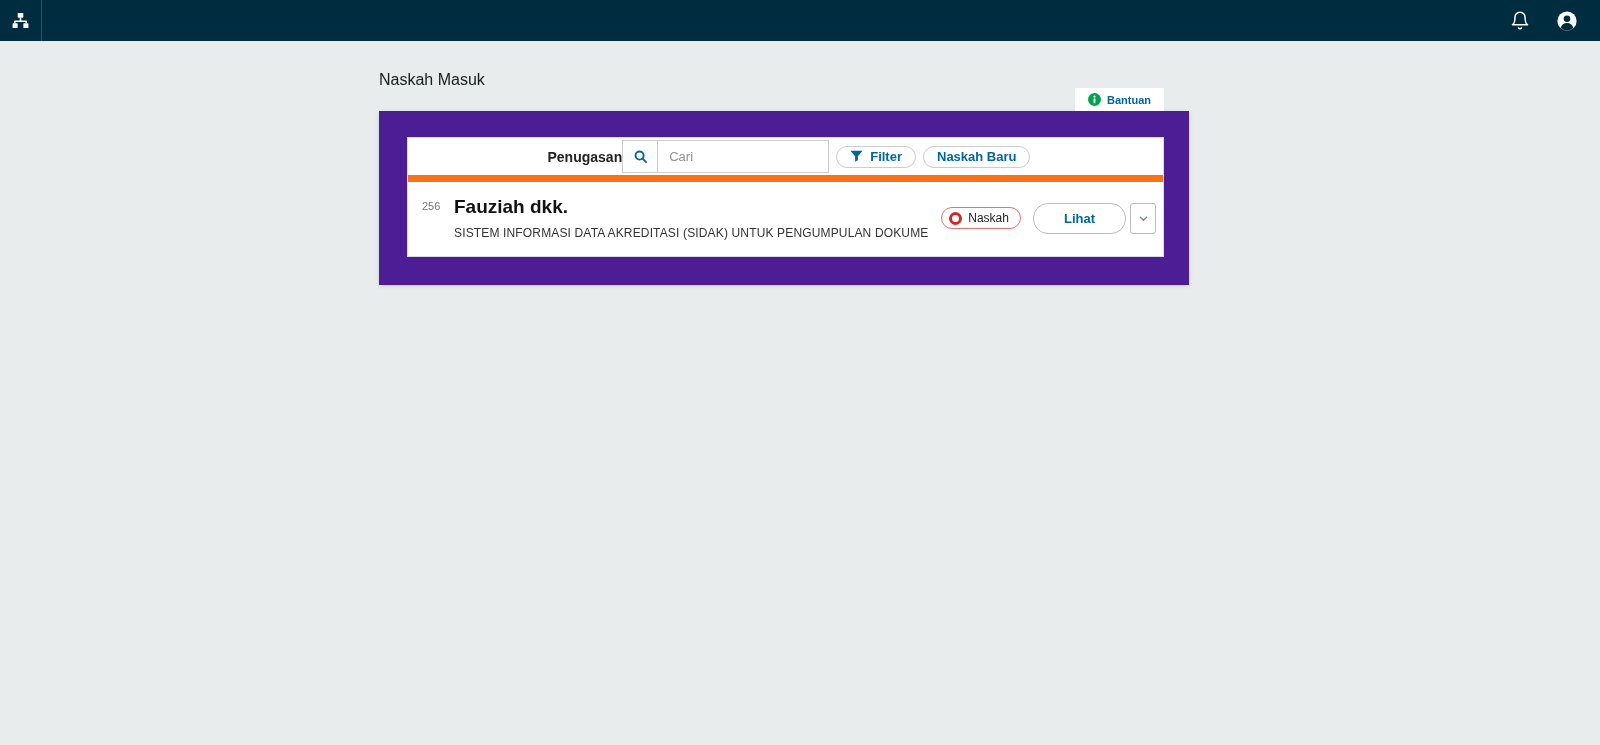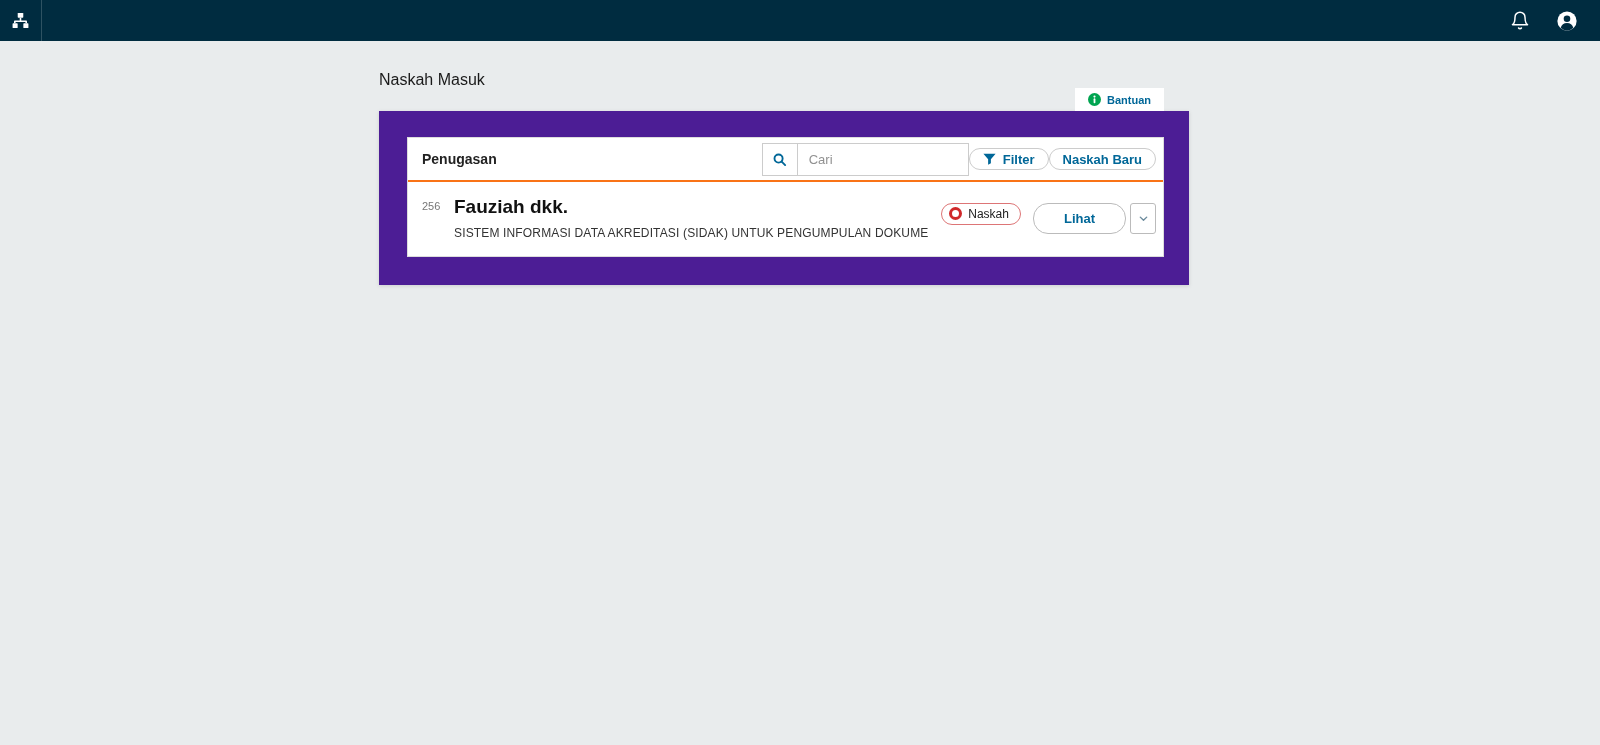--- a/index.html
+++ b/index.html
@@ -58,26 +58,26 @@
   .help-tab {
     position:absolute; top:-23px; right:25px; height:23px;
     background:#fff; padding:0 13px;
     display:flex; align-items:center; gap:6px;
     font-size:11px; font-weight:bold; color:#006798; cursor:pointer;
   }
 
   
   .list-panel { border:1px solid #ddd; background:#fff; }
   .list-header {
-    display:flex; align-items:center; justify-content:space-between;
+    display:flex; align-items:center; justify-content:center;
     height:44px; padding-left:14px; padding-right:7px;
-    border-bottom:2px solid #f97316;
+    border-bottom:7px solid #f97316;
   }
   .list-title { font-size:14px; font-weight:bold; color:#222; }
-  .list-controls { display:flex; align-items:center; }
+  .list-controls { display:flex; align-items:center; gap:7px; }
 
   .search-box { display:flex; align-items:stretch; border:1px solid #ccc; height:33px; background:#fff; }
   .search-icon-cell {
     width:35px; display:flex; align-items:center; justify-content:center;
     border-right:1px solid #ccc; cursor:pointer;
   }
   .search-input {
     width:170px; border:0; outline:none; padding:0 11px;
     font-size:13px; color:#333; font-family:"Liberation Sans", sans-serif;
   }
@@ -96,21 +96,21 @@
   .sub-id {
     width:46px; padding-left:14px; font-size:11px; color:#777;
     align-self:flex-start; padding-top:4px;
   }
   .sub-text { flex:1; min-width:0; padding-right:12px; }
   .sub-authors { font-size:19px; font-weight:bold; color:#111; }
   .sub-title {
     font-size:12px; color:#333; margin-top:8px; letter-spacing:.15px;
     white-space:nowrap; overflow:hidden;
   }
-  .row-actions { display:flex; align-items:flex-start; }
+  .row-actions { display:flex; align-items:center; }
   .stage-badge {
     display:flex; align-items:center; gap:6px;
     border:1px solid #dd7576; border-radius:14px;
     padding:3px 11px 3px 7px; margin-right:12px;
     font-size:12px; color:#222; background:#fff; cursor:default;
   }
   .stage-dot {
     width:13px; height:13px; border-radius:50%;
     border:3.5px solid #d0292b; background:#fff;
   }

